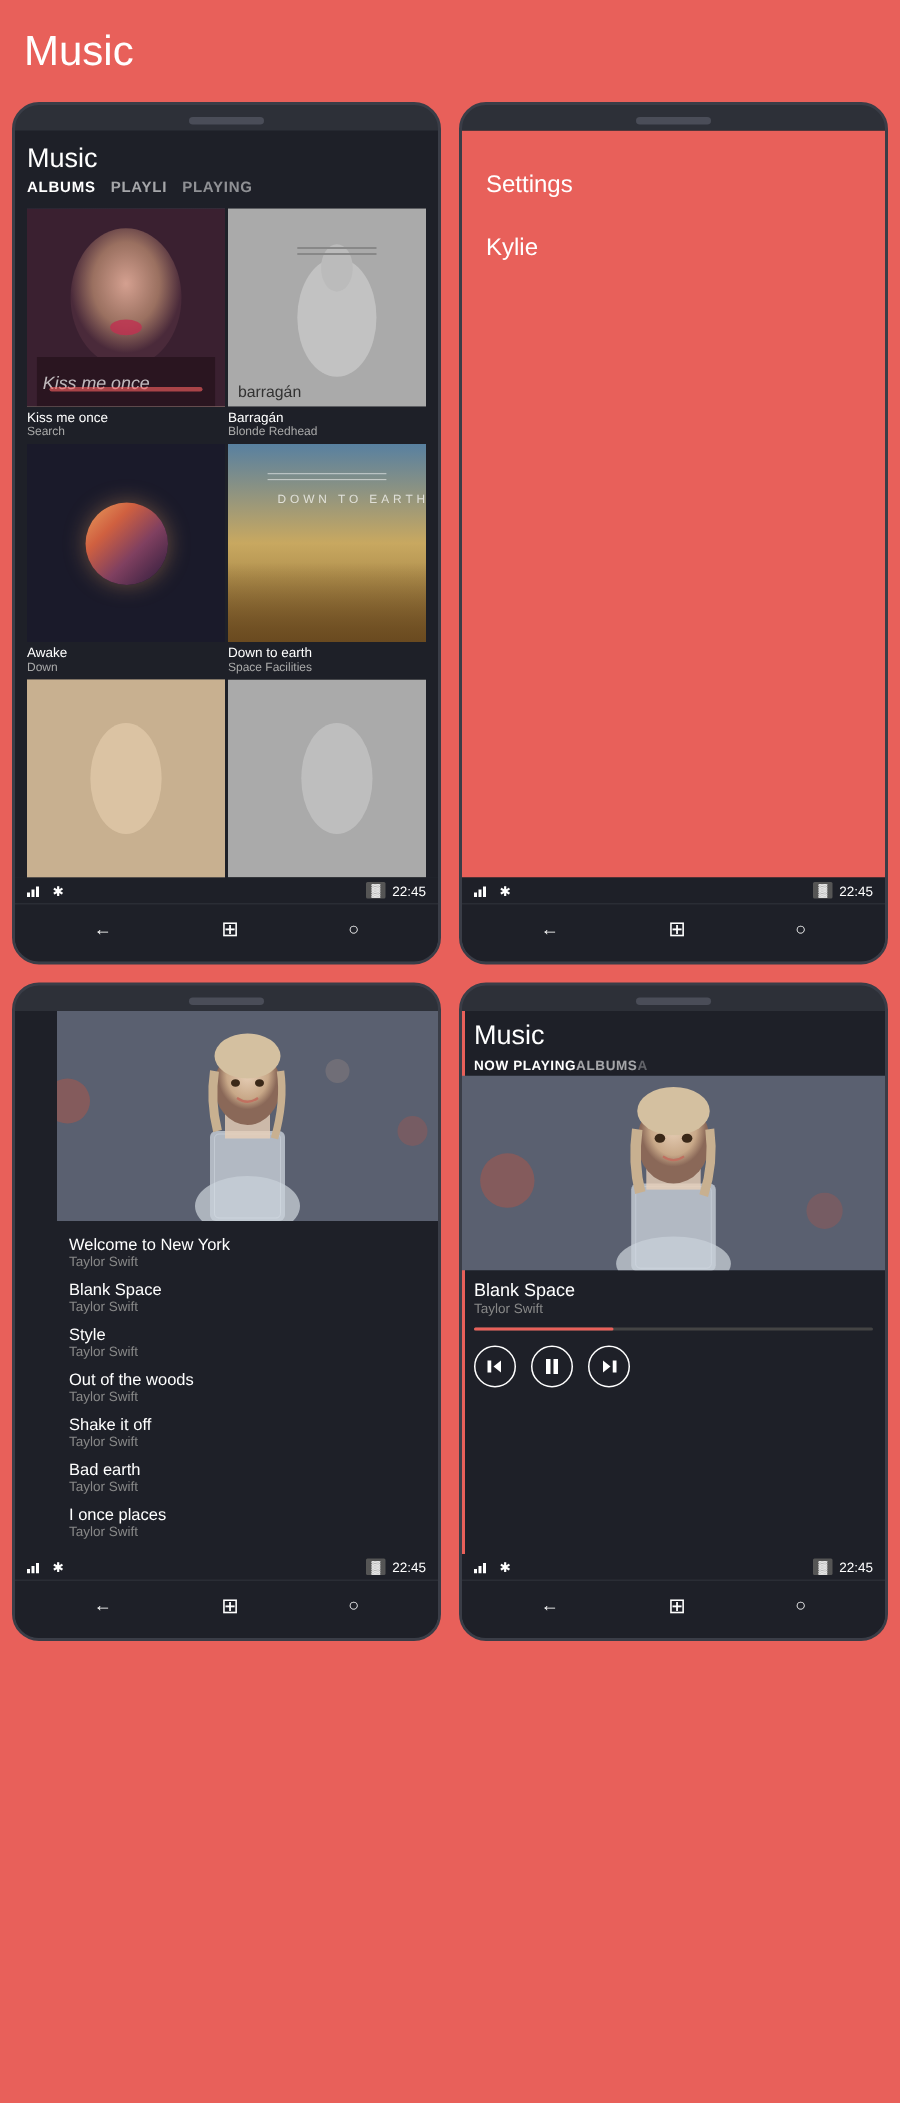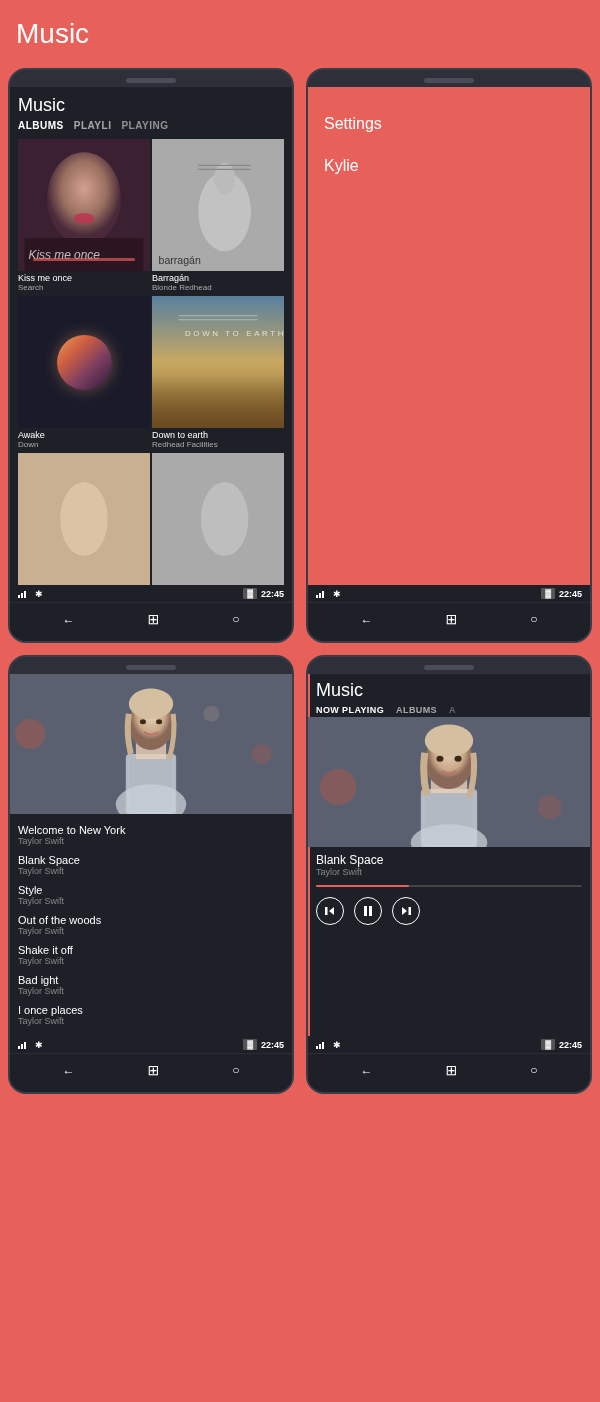--- a/index.html
+++ b/index.html
@@ -69,21 +69,21 @@
       background: #1e2028;
     }
 
     .status-left {
       display: flex;
       gap: 3px;
       align-items: center;
     }
 
     .bt-icon { color: white; font-size: 9px; }
-    .status-time { color: white; font-size: 9px; font-weight: bold; }
+    .status-time { color: white; font-size: 9px; }
 
     
     .nav-icon {
       color: white;
       font-size: 14px;
       cursor: pointer;
     }
 
     
     .music-app {
@@ -235,20 +235,21 @@
       font-size: 16px;
       font-weight: 300;
       padding: 8px 0;
     }
 
     
     .song-list-screen {
       height: 100%;
       display: flex;
       flex-direction: column;
+      margin-left: 28px;
     }
 
     .artist-banner {
       width: 100%;
       height: 140px;
       background: linear-gradient(135deg, #888 0%, #bbb 50%, #ddd 100%);
       overflow: hidden;
       position: relative;
       flex-shrink: 0;
     }
@@ -281,21 +282,21 @@
       display: flex;
       flex-direction: column;
     }
 
     .np-header {
       padding: 6px 8px 2px;
     }
 
     .np-tabs {
       display: flex;
-      gap: 12px;
+      gap: 0;
     }
 
     .np-tab {
       color: white;
       font-size: 9px;
       font-weight: 700;
       opacity: 0.6;
       letter-spacing: 0.4px;
     }
     .np-tab.active { opacity: 1; }
@@ -473,21 +474,21 @@
                   </linearGradient>
                 </defs>
                 <rect width="100" height="100" fill="url(#skyGrad)"></rect>
                 <line x1="20" y1="15" x2="80" y2="15" stroke="white" stroke-width="0.5" opacity="0.6"></line>
                 <line x1="20" y1="18" x2="80" y2="18" stroke="white" stroke-width="0.5" opacity="0.6"></line>
                 <text x="25" y="30" font-size="6" fill="white" opacity="0.7" letter-spacing="2">DOWN TO EARTH</text>
               </svg>
             </div>
             <div class="album-info">
               <div class="album-name">Down to earth</div>
-              <div class="album-artist">Redhead Facilities</div>
+              <div class="album-artist">Space Facilities</div>
             </div>
           </div>
 
           <div class="album-item">
             <div class="album-cover" style="background:linear-gradient(135deg,#c8b090,#e0c8a8)">
               <svg width="100%" height="100%" viewBox="0 0 100 100" preserveAspectRatio="xMidYMid slice">
                 <rect width="100" height="100" fill="#c8b090"></rect>
                 <ellipse cx="50" cy="50" rx="18" ry="28" fill="#e8d0b0" opacity="0.6"></ellipse>
               </svg>
             </div>
@@ -661,21 +662,21 @@
           </div>
           <div class="song-entry">
             <div class="song-title">Out of the woods</div>
             <div class="song-artist">Taylor Swift</div>
           </div>
           <div class="song-entry">
             <div class="song-title">Shake it off</div>
             <div class="song-artist">Taylor Swift</div>
           </div>
           <div class="song-entry">
-            <div class="song-title">Bad ight</div>
+            <div class="song-title">Bad earth</div>
             <div class="song-artist">Taylor Swift</div>
           </div>
           <div class="song-entry">
             <div class="song-title">I once places</div>
             <div class="song-artist">Taylor Swift</div>
           </div>
         </div>
       </div>
     </div>
     <div class="phone-bottom">

